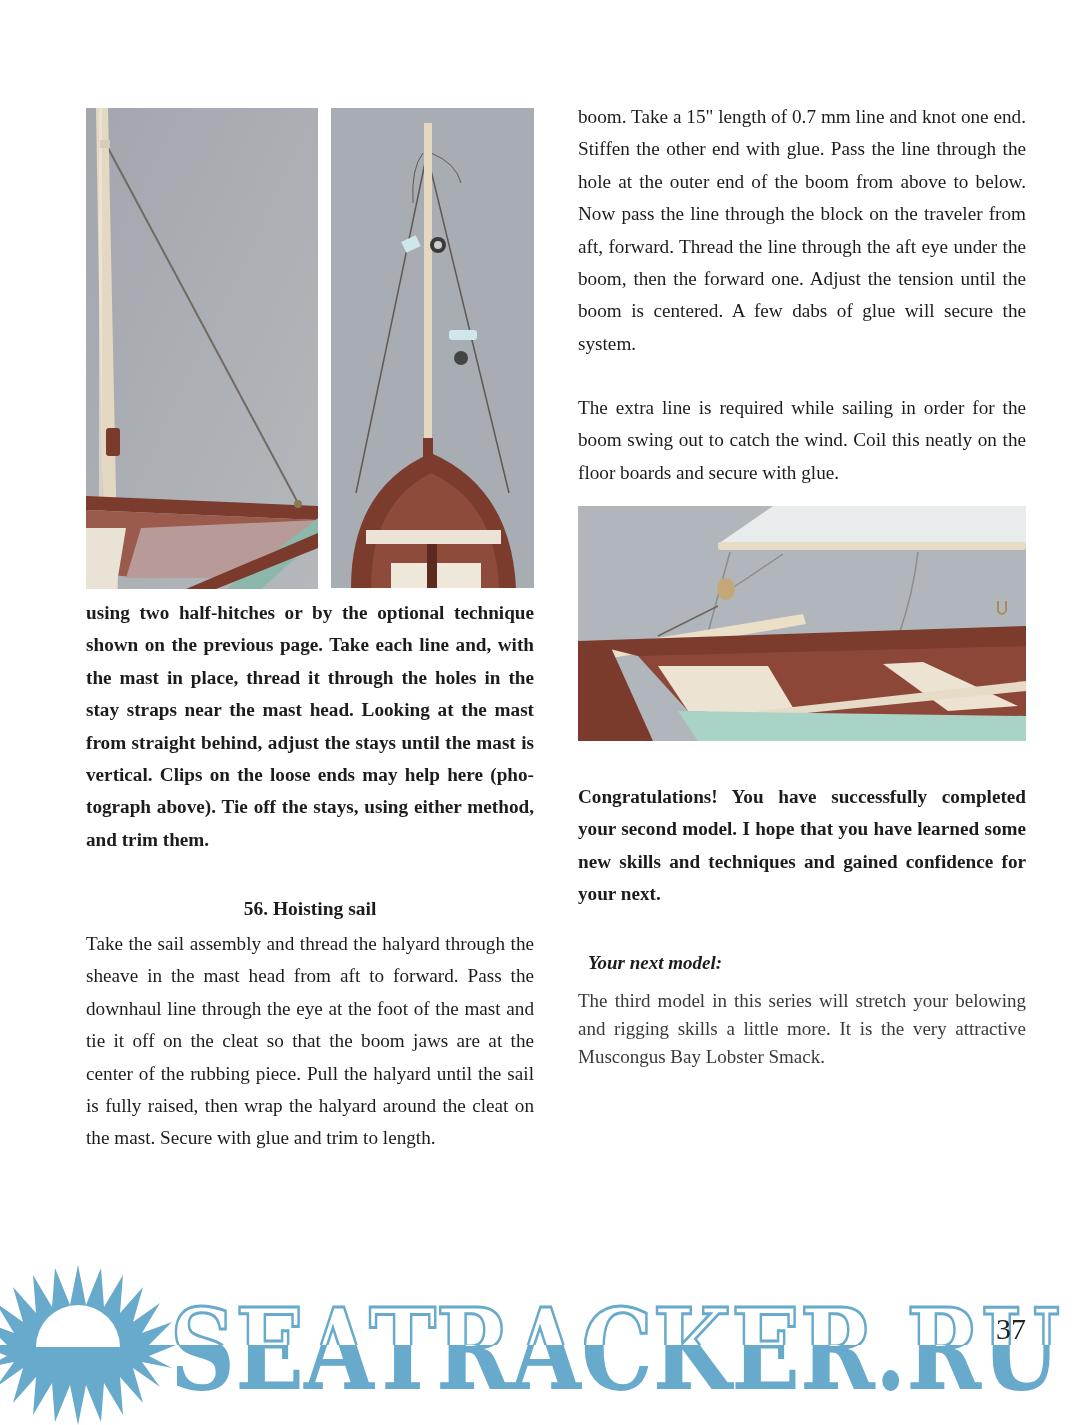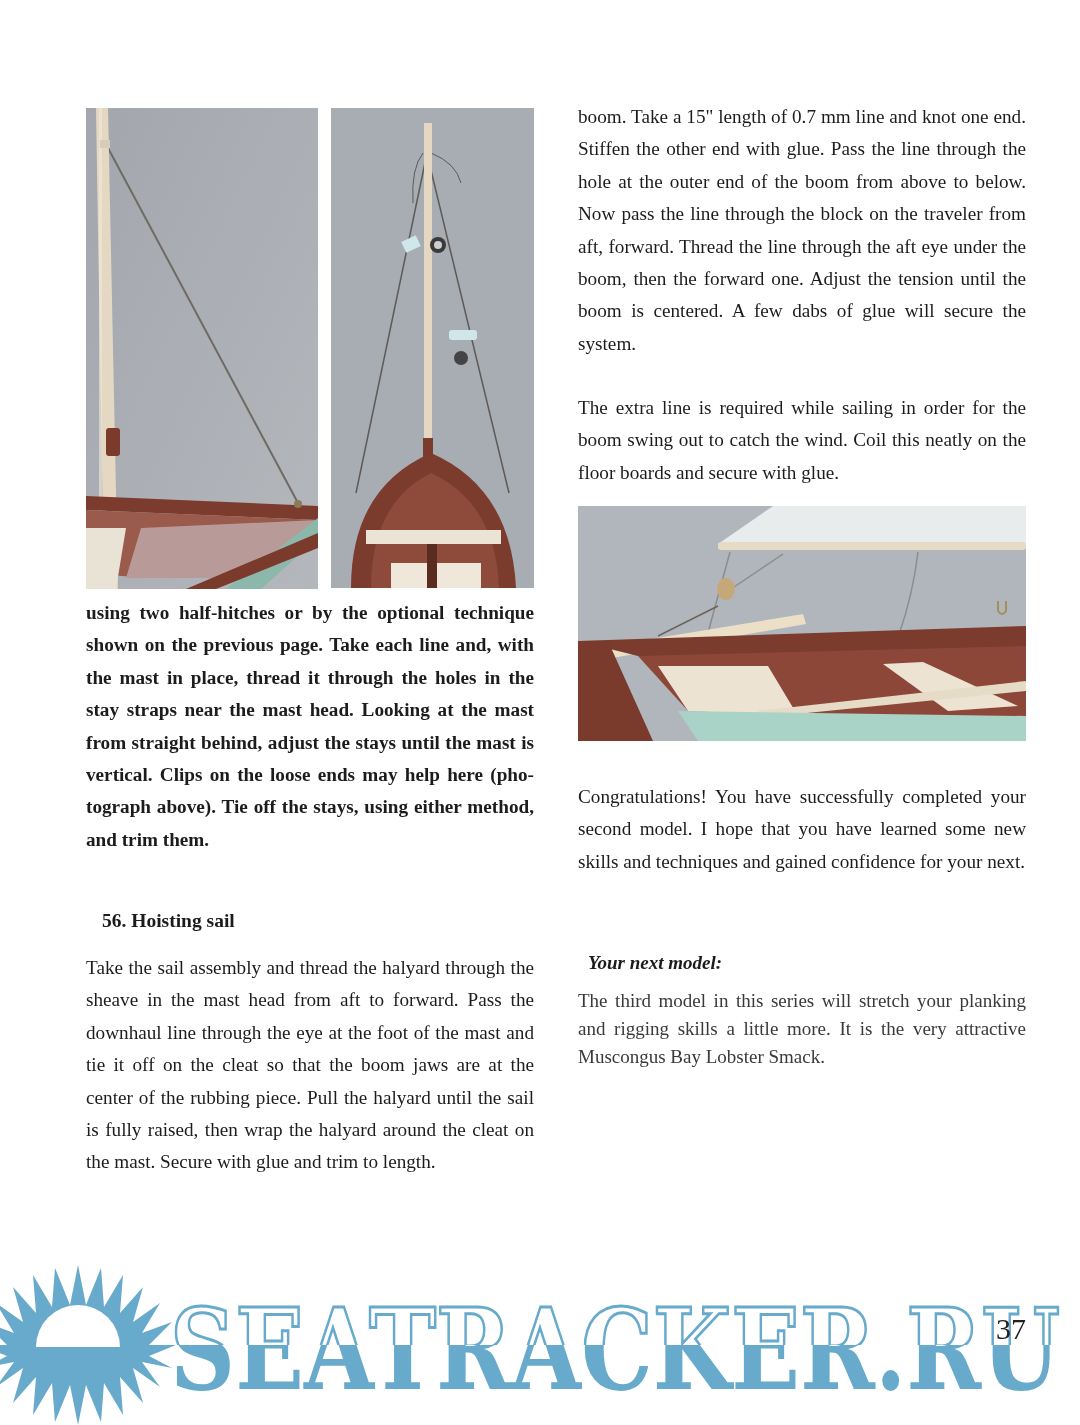--- a/index.html
+++ b/index.html
@@ -3,21 +3,21 @@
   <meta charset="utf-8">
   <style>
     html, body { margin: 0; padding: 0; background: #ffffff; }
     body { width: 1080px; height: 1425px; position: relative; overflow: hidden;
            font-family: "DejaVu Serif", "Liberation Serif", serif; color: #1c1c1c; }
     .col { position: absolute; }
     .col-left { left: 86px; width: 448px; }
     .col-right { left: 578px; width: 448px; }
     p, .para { margin: 0; font-family: "Liberation Serif", serif; font-size: 19.2px;
                line-height: 32.4px; text-align: justify; hyphens: manual; }
-    .head { font-family: "Liberation Serif", serif; font-weight: bold; font-size: 19.5px; line-height: 30px; margin: 16px; }
+    .head { font-family: "Liberation Serif", serif; font-weight: bold; font-size: 19.5px; line-height: 30px; margin: 4px; text-align: center; }
     .next-head { font-family: "Liberation Serif", serif; font-weight: bold; font-style: italic; font-size: 19px; line-height: 28px; margin: 10px; }
     .next-body { font-family: "Liberation Serif", serif; font-size: 19px; line-height: 28px; color: #3a3a3a; text-align: justify; margin: 0; }
     em { font-style: italic; }
 
     .photo { position: absolute; overflow: hidden; }
     .photo svg { display: block; width: 100%; height: 100%; }
 
     .page-num { position: absolute; left: 996px; top: 1312px; font-family: "Liberation Serif", serif;
                 font-size: 30px; color: #222; z-index: 5; }
 
@@ -119,27 +119,27 @@
 </div>
 
 <div class="col col-right" style="top:101px;">
   <p class="para">boom. Take a 15" length of 0.7 mm line and knot one end. Stiffen the other end with glue. Pass the line through the hole at the outer end of the boom from above to below. Now pass the line through the block on the traveler from aft, forward. Thread the line through the aft eye under the boom, then the forward one. Adjust the tension until the boom is centered. A few dabs of glue will secure the system.</p>
 </div>
 
 <div class="col col-right" style="top:392px;">
   <p class="para">The extra line is required while sailing in order for the boom swing out to catch the wind. Coil this neatly on the floor boards and secure with glue.</p>
 </div>
 
-<div class="col col-right" style="top:781px;">
+<div class="col col-right" style="top:781px;font-weight:bold;">
   <p class="para">Congratulations! You have successfully completed your second model. I hope that you have learned some new skills and techniques and gained confidence for your next.</p>
 </div>
 
 <div class="col col-right" style="top:939px;">
   <h4 class="next-head">Your next model:</h4>
-  <p class="next-body">The third model in this series will stretch your plank­ing and rigging skills a little more. It is the very attrac­tive Muscongus Bay Lobster Smack.</p>
+  <p class="next-body">The third model in this series will stretch your below­ing and rigging skills a little more. It is the very attrac­tive Muscongus Bay Lobster Smack.</p>
 </div>
 
 <div class="watermark">
   <svg width="1080" height="160" viewBox="0 0 1080 160">
     <defs>
       <clipPath id="lowerHalf">
           <rect x="0" y="80" width="1080" height="80"></rect>
         </clipPath>
       <clipPath id="upperHalf">
           <rect x="0" y="0" width="1080" height="80"></rect>

